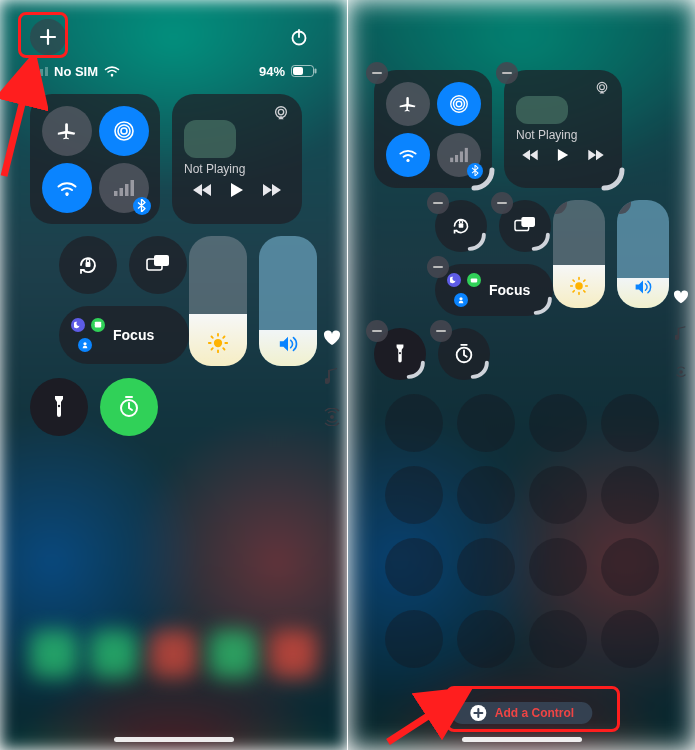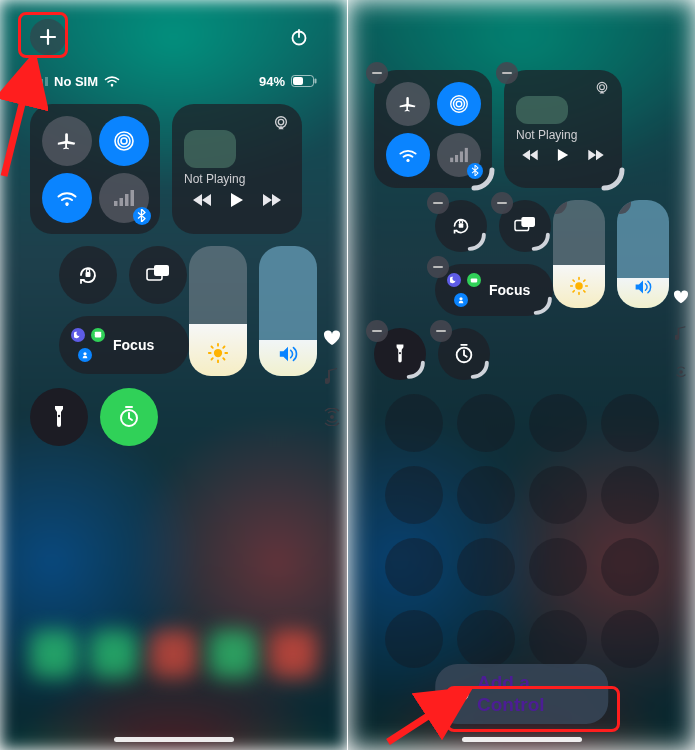--- a/index.html
+++ b/index.html
@@ -21,21 +21,21 @@
     filter: blur(8px);
   }
   .bg.edit { filter: blur(12px) brightness(.9); }
   .content { position: absolute; inset: 0; padding: 0 30px; color: #fff; }
   
   .toprow { height: 46px; display: flex; align-items: center; justify-content: space-between; margin-top: 14px; }
   .plus-btn { width: 36px; height: 36px; border-radius: 50%; background: rgba(60,60,70,.6); display:flex; align-items:center; justify-content:center; color:#fff; }
   .power-btn { width: 36px; height: 36px; border-radius: 50%; display:flex; align-items:center; justify-content:center; color:#fff; }
   svg { display:block; }
   
-  .statusrow { height: 22px; display:flex; align-items:center; justify-content:space-between; font-size: 13px; font-weight: 600; margin-top: 10px; color:#fff; }
+  .statusrow { height: 22px; display:flex; align-items:center; justify-content:space-between; font-size: 13px; font-weight: 600; margin-top: 0; color:#fff; }
   .statusrow .left, .statusrow .right { display:flex; align-items:center; gap:6px; }
   
   .card { background: rgba(30,30,38,.72); border-radius: 22px; position: relative; }
   
   .row1 { display:flex; gap:12px; margin-top: 12px; }
   .conn { width: 130px; height: 130px; display:grid; grid-template: 1fr 1fr / 1fr 1fr; place-items:center; gap:4px; padding:10px; }
   .pill { width: 50px; height: 50px; border-radius: 50%; display:flex; align-items:center; justify-content:center; }
   .pill.blue { background:#0a84ff; }
   .pill.dark { background: rgba(110,110,120,.55); }
   .playing { width: 130px; height: 130px; padding:26px 12px; display:flex; flex-direction:column; }
@@ -70,21 +70,21 @@
   .homebar { position:absolute; left:50%; bottom:8px; transform:translateX(-50%); width:120px; height:5px; border-radius:3px; background:#fff; opacity:.9; }
   
   .edit-content { padding: 0 26px; }
   .edit-content .row1 { margin-top: 70px; }
   .remove-badge { position:absolute; top:-8px; left:-8px; width:22px; height:22px; border-radius:50%; background: rgba(70,70,80,.85); display:flex; align-items:center; justify-content:center; }
   .remove-badge::after { content:""; width:10px; height:2px; background:#bbb; border-radius:1px; }
   .resize-handle { position:absolute; right:-4px; bottom:-4px; width:28px; height:28px; }
   .resize-handle svg path { stroke: #cfd3da; stroke-width:5; fill:none; stroke-linecap:round; }
   .grid-slots { margin-top:14px; display:grid; grid-template-columns: repeat(4, 58px); grid-template-rows: repeat(4, 58px); gap:14px; justify-content:center; }
   .slot { width:58px; height:58px; border-radius:50%; background: rgba(20,20,28,.38); }
-  .add-btn { position:absolute; left:50%; bottom:26px; transform:translateX(-50%); background: rgba(55,70,88,.85); color:#4c1d95; font-size:19px; font-weight:600; padding:8px 18px; border-radius:22px; display:flex; align-items:center; gap:8px; }
+  .add-btn { position:absolute; left:50%; bottom:26px; transform:translateX(-50%); background: rgba(55,70,88,.85); color:#ef4444; font-size:12px; font-weight:600; padding:2px 18px; border-radius:22px; display:flex; align-items:center; gap:8px; }
   
   .hl { position:absolute; border:3px solid #ff1e1e; border-radius:8px; pointer-events:none; }
   .arrow { position:absolute; pointer-events:none; }
   
   .edit-content .conn { width:118px; height:118px; }
   .edit-content .playing { width:118px; height:118px; }
   .edit-content .slider { width:52px; height:108px; }
   .edit-content .circle-btn { width:52px; height:52px; }
   .edit-content .focus { height:52px; }
   .edit-content .col-left { width:118px; }

